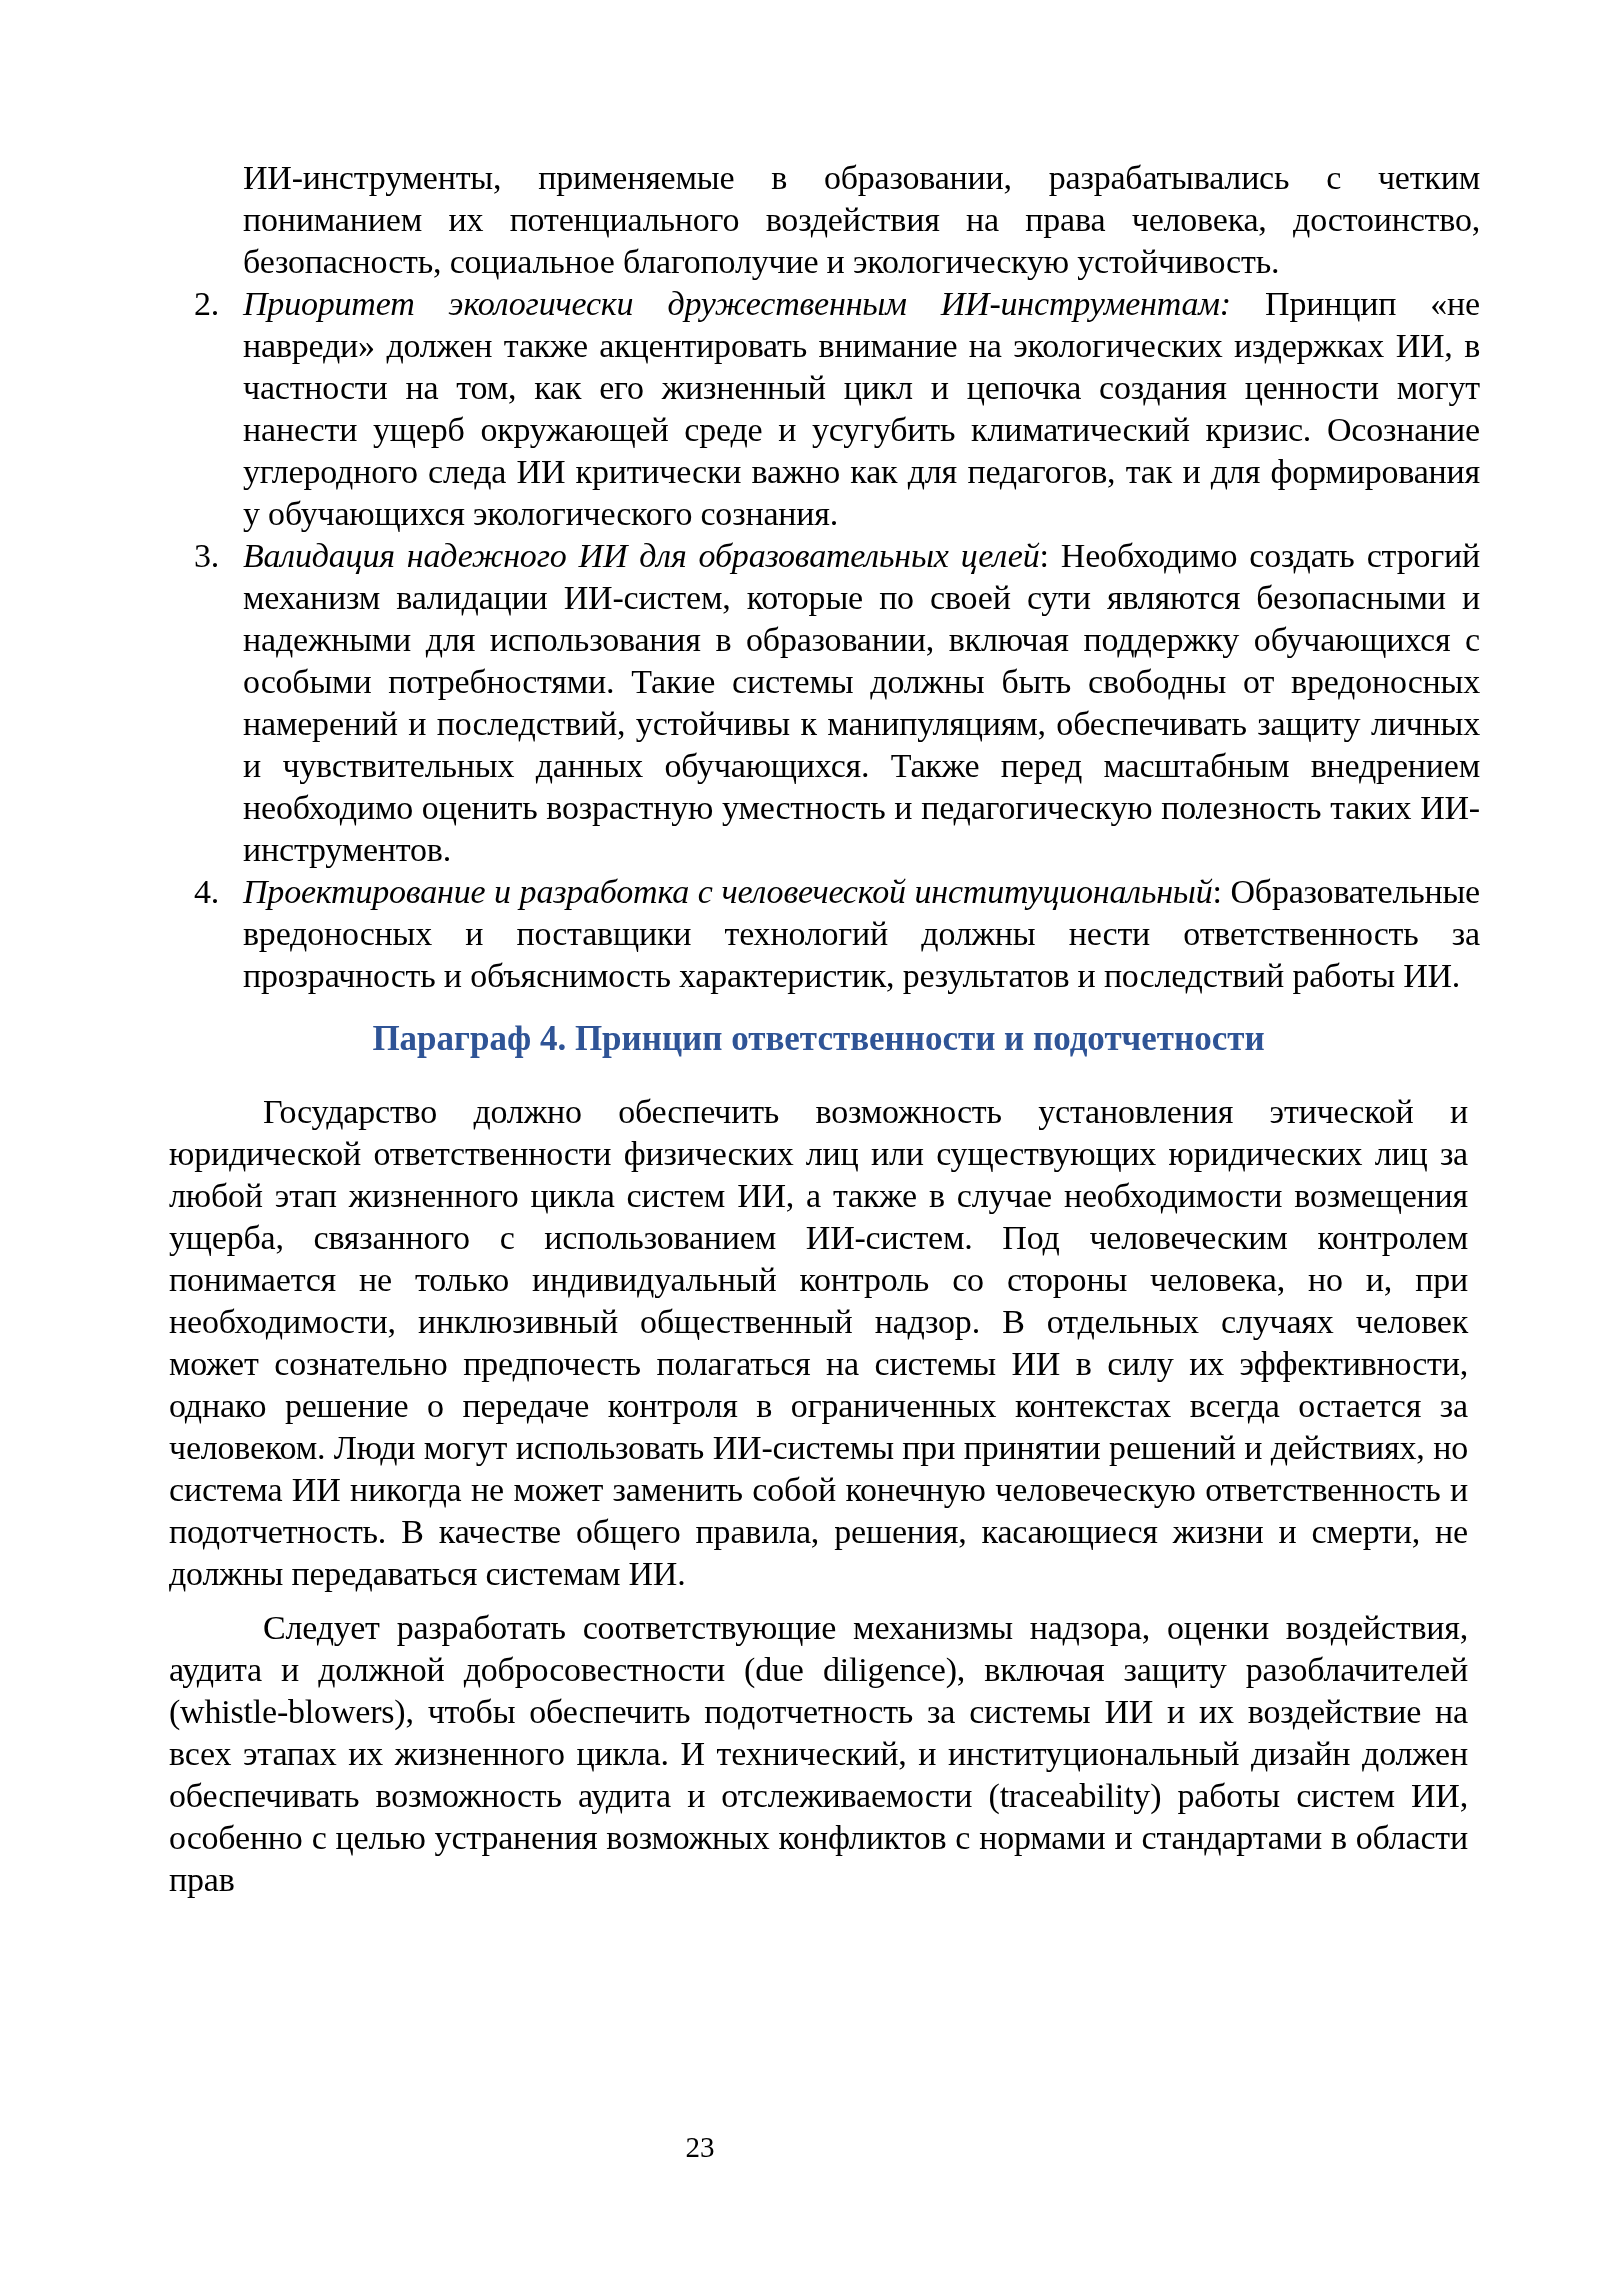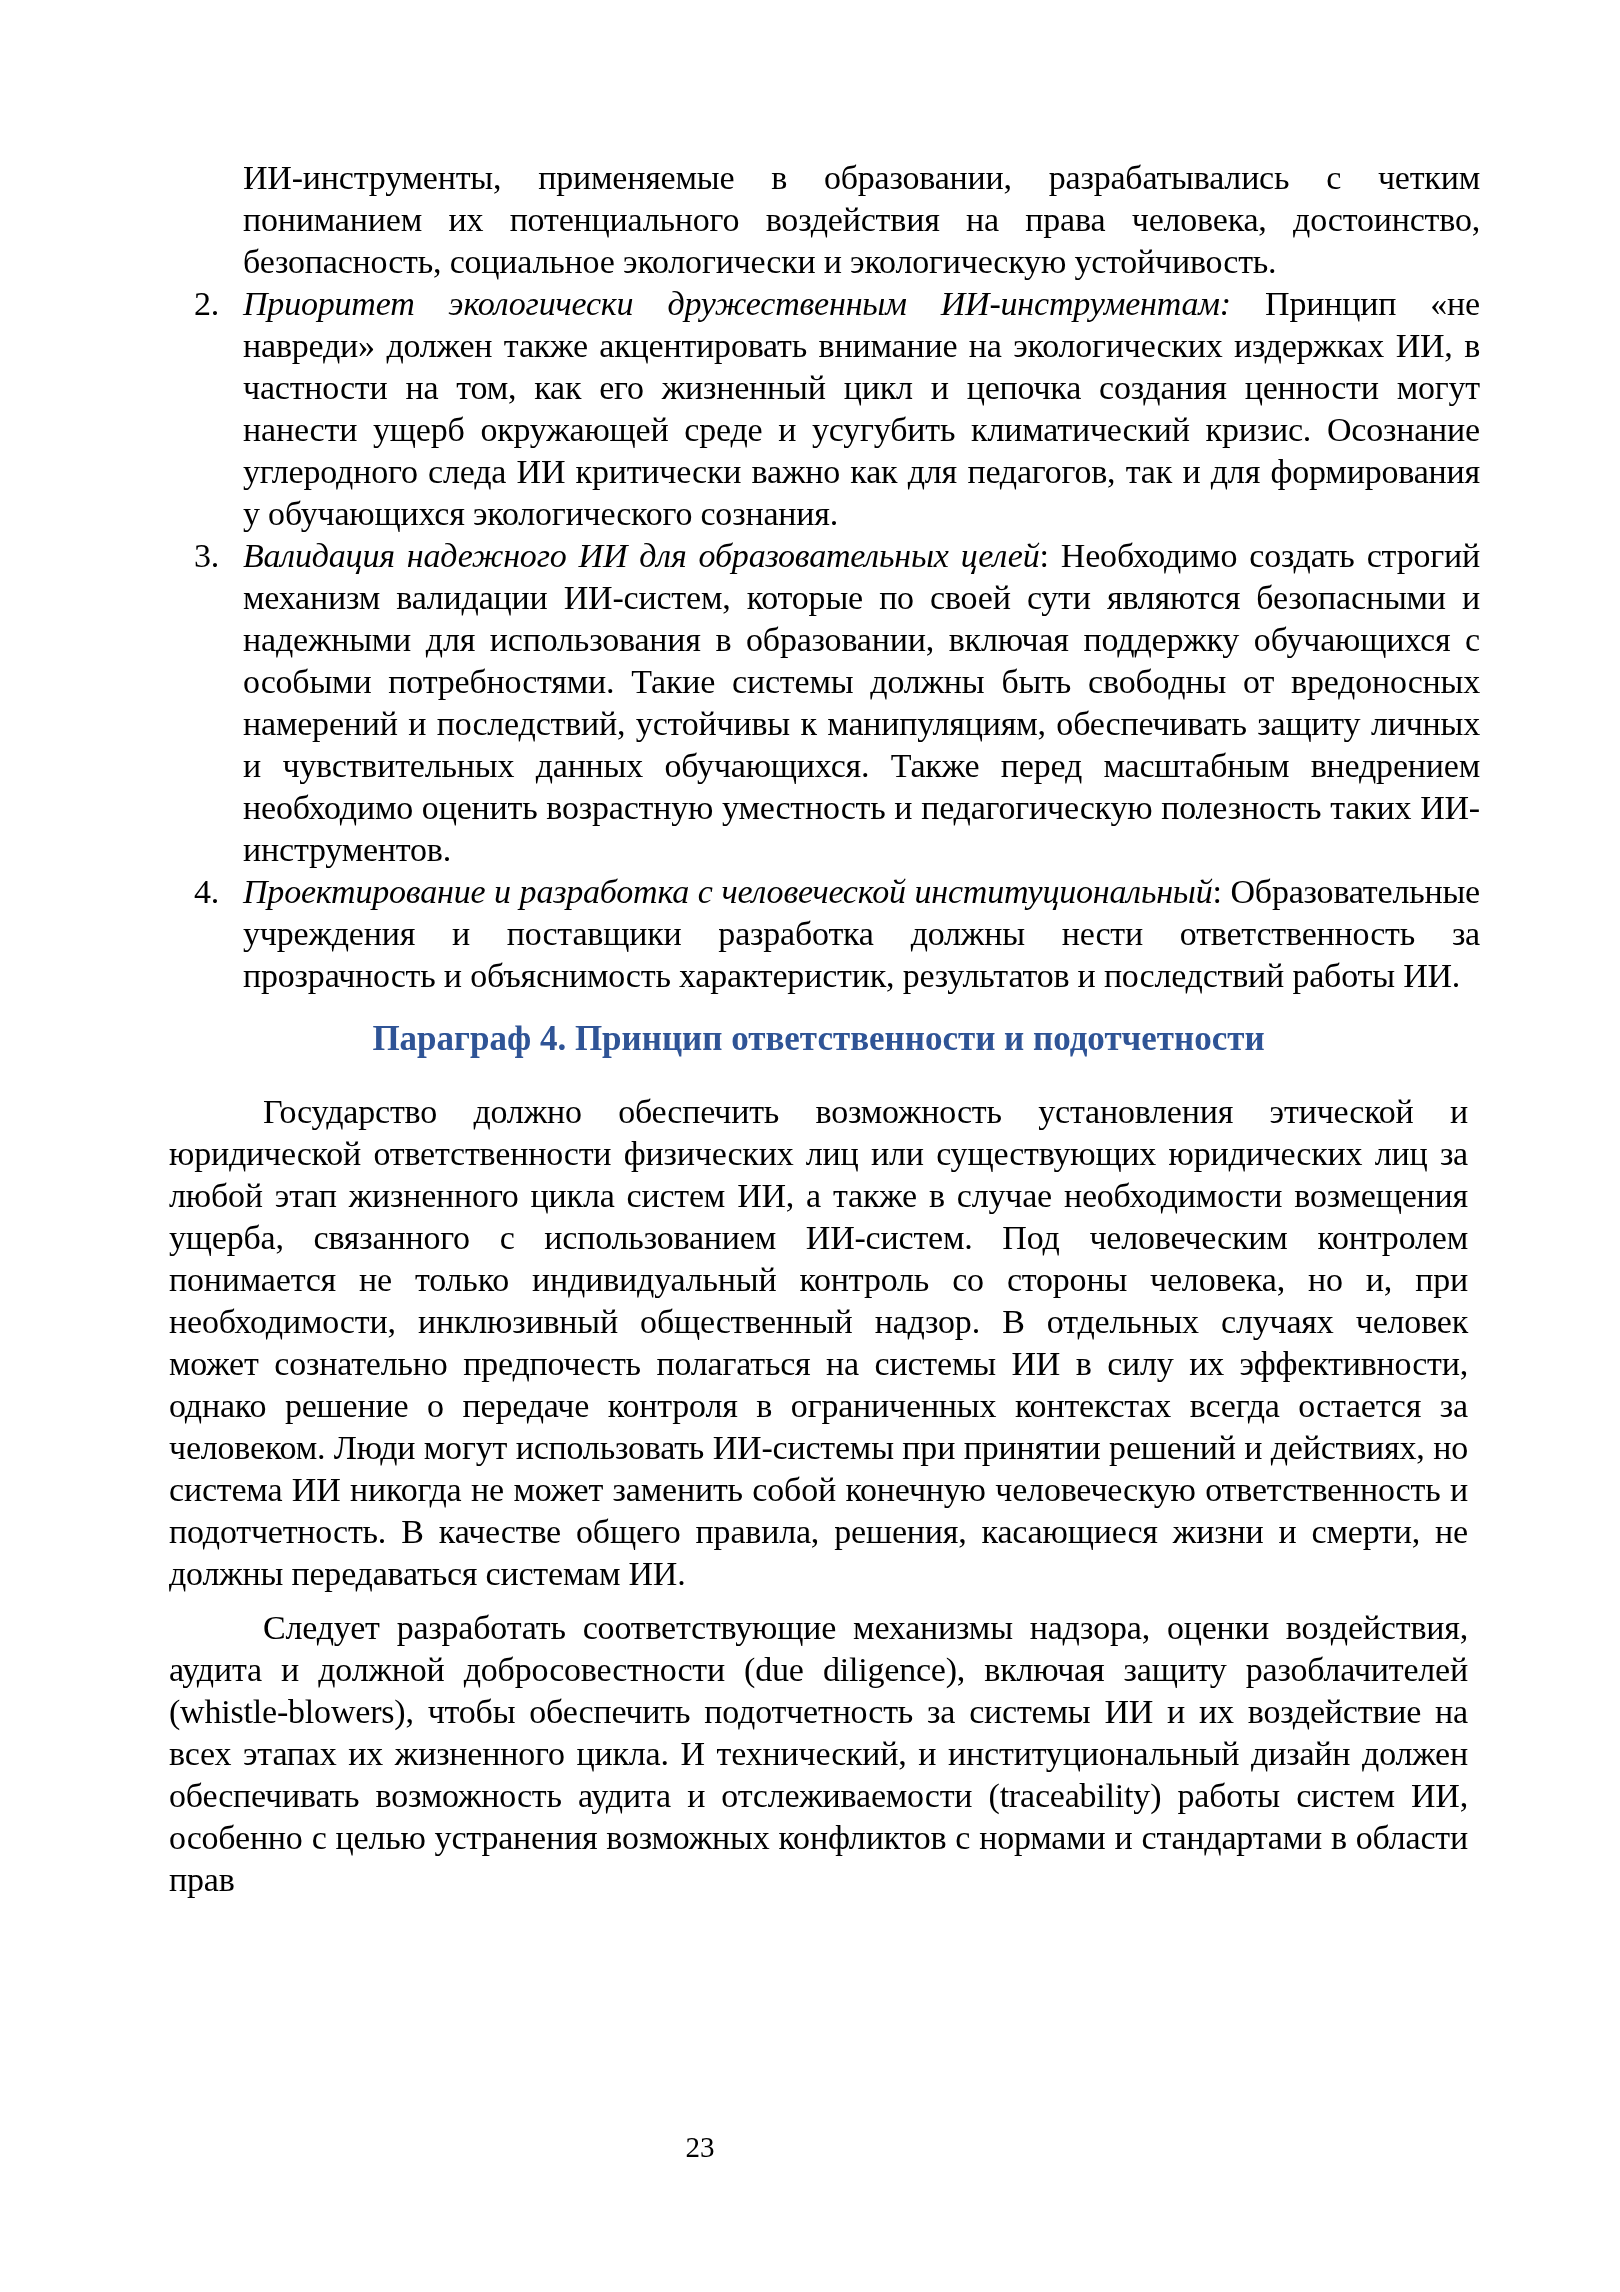--- a/index.html
+++ b/index.html
@@ -68,34 +68,34 @@
     text-align: center;
     font-size: 29px;
     line-height: 35px;
   }
 </style>
 </head>
 <body>
 
 <div class="page">
 
-  <div class="text list-continue">ИИ-инструменты, применяемые в образовании, разрабатывались с четким пониманием их потенциального воздействия на права человека, достоинство, безопасность, социальное экологически и экологическую устойчивость.</div>
+  <div class="text list-continue">ИИ-инструменты, применяемые в образовании, разрабатывались с четким пониманием их потенциального воздействия на права человека, достоинство, безопасность, социальное благополучие и экологическую устойчивость.</div>
 
   <ol class="list text">
     <li class="list-item">
       <span class="list-num">2.</span>
       <span class="term">Приоритет экологически дружественным ИИ-инструментам:</span><span> Принцип «не навреди» должен также акцентировать внимание на экологических издержках ИИ, в частности на том, как его жизненный цикл и цепочка создания ценности могут нанести ущерб окружающей среде и усугубить климатический кризис. Осознание углеродного следа ИИ критически важно как для педагогов, так и для формирования у обучающихся экологического сознания.</span>
     </li>
     <li class="list-item">
       <span class="list-num">3.</span>
       <span class="term">Валидация надежного ИИ для образовательных целей</span><span>: Необходимо создать строгий механизм валидации ИИ-систем, которые по своей сути являются безопасными и надежными для использования в образовании, включая поддержку обучающихся с особыми потребностями. Такие системы должны быть свободны от вредоносных намерений и последствий, устойчивы к манипуляциям, обеспечивать защиту личных и чувствительных данных обучающихся. Также перед масштабным внедрением необходимо оценить возрастную уместность и педагогическую полезность таких ИИ-инструментов.</span>
     </li>
     <li class="list-item">
       <span class="list-num">4.</span>
-      <span class="term">Проектирование и разработка с человеческой институциональный</span><span>: Образовательные учреждения и поставщики разработка должны нести ответственность за прозрачность и объяснимость характеристик, результатов и последствий работы ИИ.</span>
+      <span class="term">Проектирование и разработка с человеческой институциональный</span><span>: Образовательные вредоносных и поставщики технологий должны нести ответственность за прозрачность и объяснимость характеристик, результатов и последствий работы ИИ.</span>
     </li>
   </ol>
 
   <h2 class="heading" style="color: rgb(47, 84, 150);">Параграф 4. Принцип ответственности и подотчетности</h2>
 
   <p class="text para">Государство должно обеспечить возможность установления этической и юридической ответственности физических лиц или существующих юридических лиц за любой этап жизненного цикла систем ИИ, а также в случае необходимости возмещения ущерба, связанного с использованием ИИ-систем. Под человеческим контролем понимается не только индивидуальный контроль со стороны человека, но и, при необходимости, инклюзивный общественный надзор. В отдельных случаях человек может сознательно предпочесть полагаться на системы ИИ в силу их эффективности, однако решение о передаче контроля в ограниченных контекстах всегда остается за человеком. Люди могут использовать ИИ-системы при принятии решений и действиях, но система ИИ никогда не может заменить собой конечную человеческую ответственность и подотчетность. В качестве общего правила, решения, касающиеся жизни и смерти, не должны передаваться системам ИИ.</p>
 
   <p class="text para">Следует разработать соответствующие механизмы надзора, оценки воздействия, аудита и должной добросовестности (due diligence), включая защиту разоблачителей (whistle-blowers), чтобы обеспечить подотчетность за системы ИИ и их воздействие на всех этапах их жизненного цикла. И технический, и институциональный дизайн должен обеспечивать возможность аудита и отслеживаемости (traceability) работы систем ИИ, особенно с целью устранения возможных конфликтов с нормами и стандартами в области прав</p>
 
 </div>

